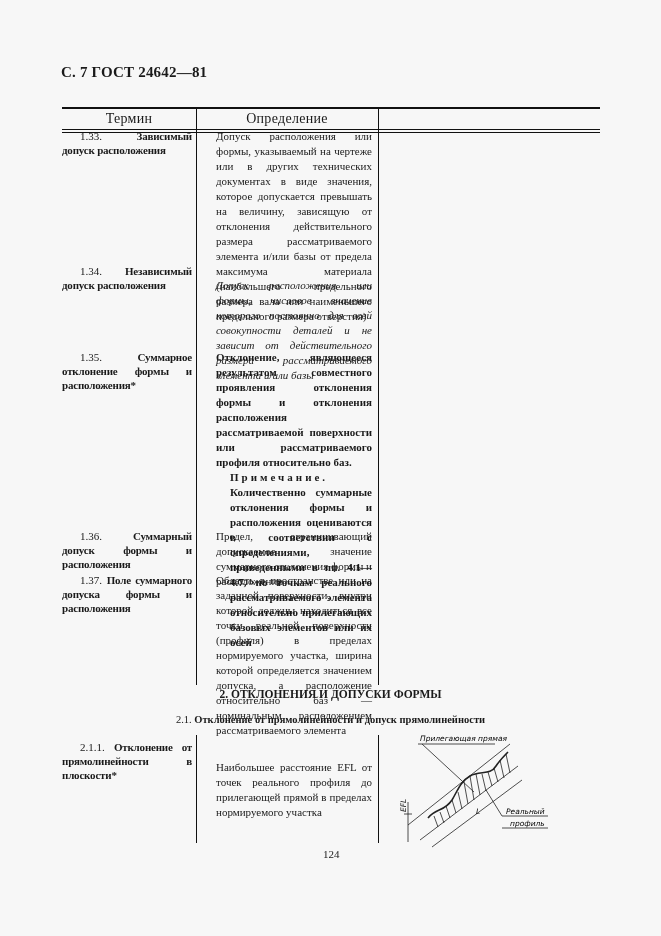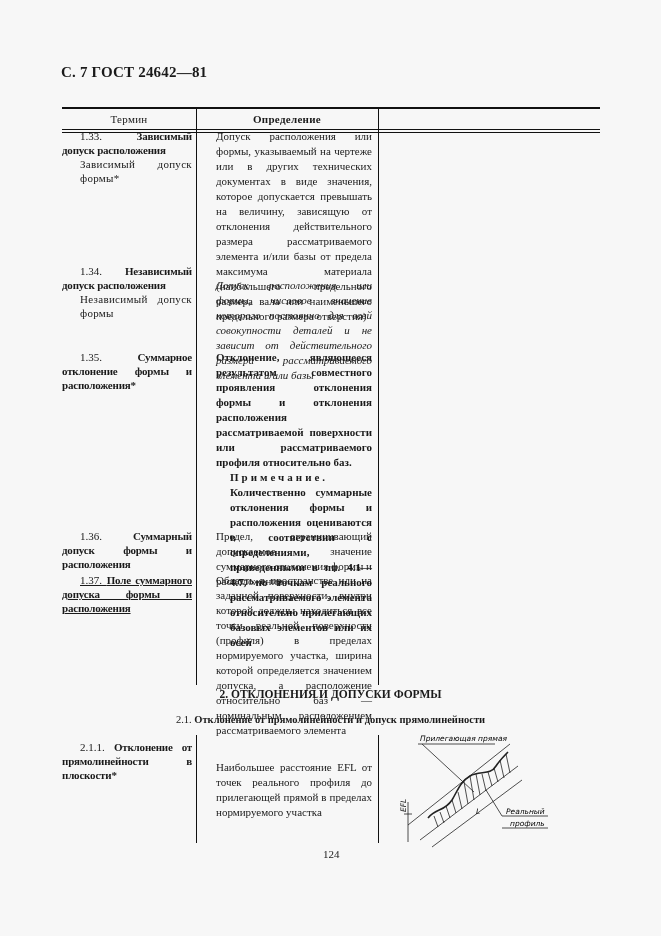--- a/index.html
+++ b/index.html
@@ -13,25 +13,25 @@
     }
     .page-header {
       position: absolute; left: 61px; top: 64px;
       font-weight: bold; font-size: 15px; letter-spacing: 0.2px;
     }
     .tbl {
       position: absolute; left: 62px; top: 107px; width: 538px;
     }
     .rule-thick { border-top: 2px solid #111; }
     .thead {
-      display: flex; height: 20px; font-size: 11px; letter-spacing: 0.3px; text-align: right;
+      display: flex; height: 20px; font-size: 14px; letter-spacing: 0.3px; text-align: right;
     }
     .thead div { display: flex; align-items: center; justify-content: center; }
     .col1 { width: 134px; }
-    .col2 { width: 182px; font-weight: bold; }
+    .col2 { width: 182px; }
     .col3 { width: 222px; }
     .vline { position: absolute; top: 100px; width: 1px; background: #111; }
     .sep-double { border-top: 1px solid #111; }
     .sep-double2 { border-top: 1px solid #111; margin-top: 2px; }
 
     .term {
       position: absolute; left: 62px; width: 130px;
       font-size: 11px; line-height: 14px; text-align: justify;
     }
     .term .num { padding-left: 18px; }
@@ -75,30 +75,28 @@
   <div class="sep-double"></div>
   <div class="sep-double2"></div>
 </div>
 
 <div class="vline" style="left:196px; top:107px; height:578px;"></div>
 <div class="vline" style="left:378px; top:107px; height:578px;"></div>
 
 <div class="term" style="top:129px;">
   <span class="num">1.33.</span>
   <b>Зависимый допуск расположения</b>
-  <span class="alt">Зависимый допуск формы*</span>
 </div>
 <div class="def" style="top:129px;">
   <div class="ind">Допуск расположения или формы, указываемый на чертеже или в других технических документах в виде значения, которое допускается превышать на величину, зависящую от отклонения действительного размера рассматриваемого элемента и/или базы от предела максимума материала (наибольшего предельного размера вала или наименьшего предельного размера отверстия)</div>
 </div>
 
 <div class="term" style="top:264px;">
   <span class="num">1.34.</span>
   <b>Независимый допуск расположения</b>
-  <span class="alt">Независимый допуск формы</span>
 </div>
 <div class="def" style="top:278px;font-style:italic;">
   <div class="ind">Допуск расположения или формы, числовое значение которого постоянно для всей совокупности деталей и не зависит от действительного размера рассматриваемого элемента и/или базы</div>
 </div>
 
 <div class="term" style="top:350px;">
   <span class="num">1.35.</span>
   <b>Суммарное отклонение формы и расположения*</b>
 </div>
 <div class="def" style="top:350px;font-weight:bold;">
@@ -110,21 +108,21 @@
 </div>
 
 <div class="term" style="top:529px;">
   <span class="num">1.36.</span>
   <b>Суммарный допуск формы и расположения</b>
 </div>
 <div class="def" style="top:529px;">
   <div class="ind">Предел, ограничивающий допускаемое значение суммарного отклонения формы и расположения</div>
 </div>
 
-<div class="term" style="top:573px;text-decoration:underline;">
+<div class="term" style="top:573px;">
   <span class="num">1.37.</span>
   <b>Поле суммарного допуска формы и расположения</b>
 </div>
 <div class="def" style="top:573px;">
   <div class="ind">Область в пространстве или на заданной поверхности, внутри которой должны находиться все точки реальной поверхности (профиля) в пределах нормируемого участка, ширина которой определяется значением допуска, а расположение относительно баз — номинальным расположением рассматриваемого элемента</div>
 </div>
 
 <div class="section-title">2. ОТКЛОНЕНИЯ И ДОПУСКИ ФОРМЫ</div>
 <div class="subsection-title">
   <span>2.1.</span>

